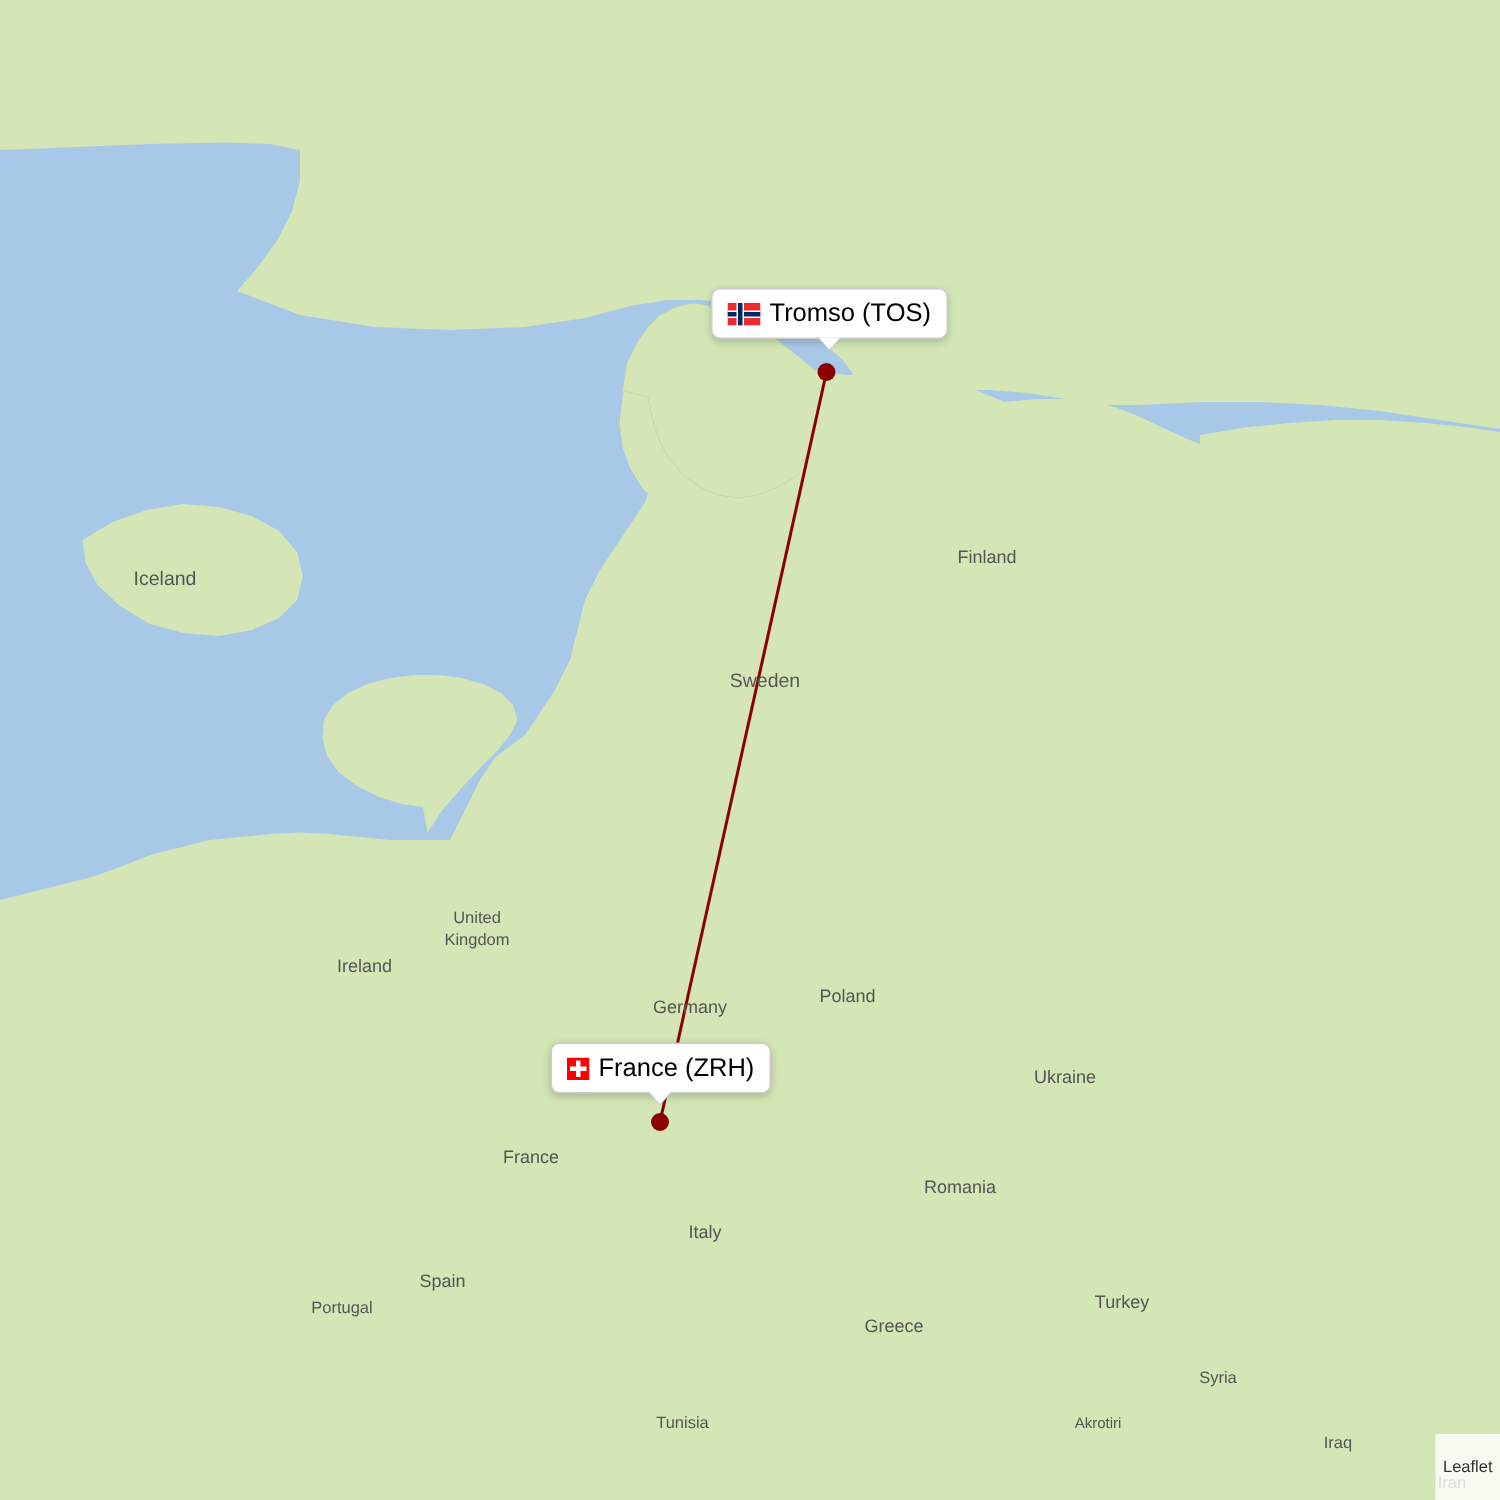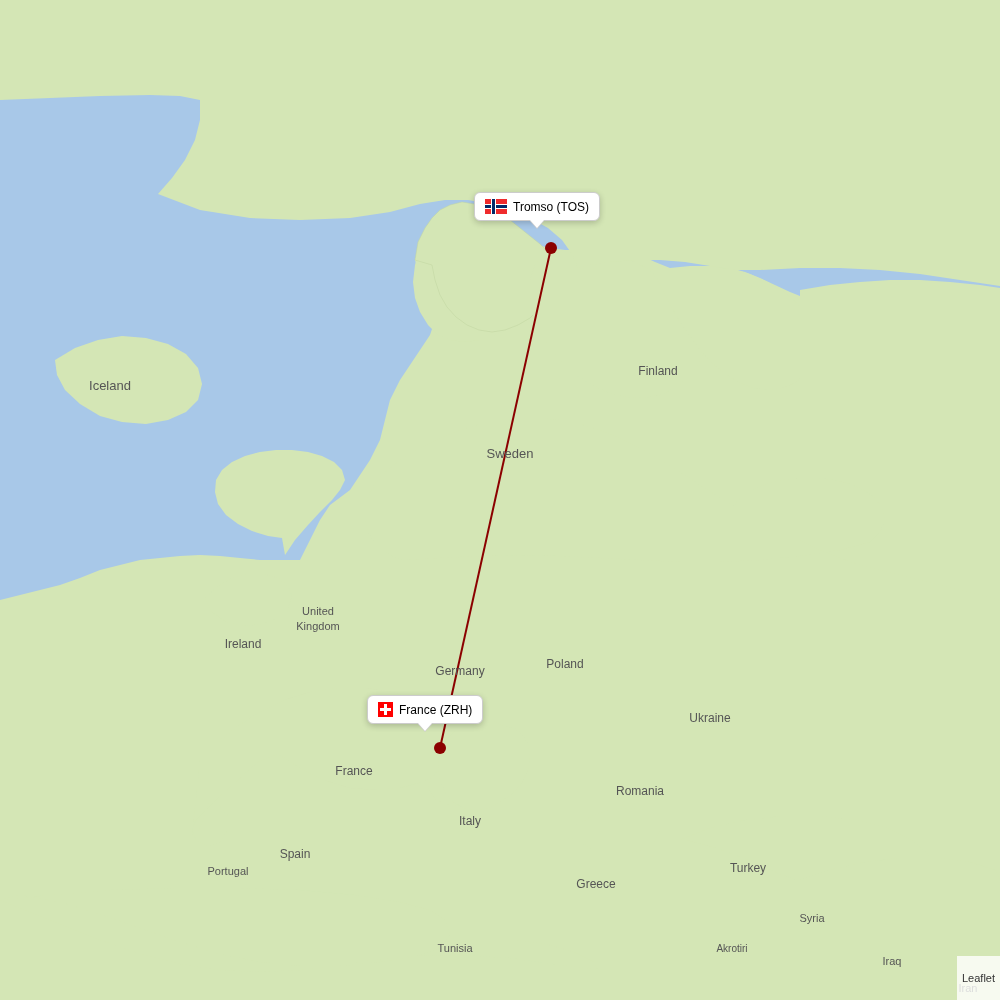--- a/index.html
+++ b/index.html
@@ -23,21 +23,21 @@
     
     .airport-popup {
       position: absolute;
       background: white;
       border: 1px solid #ccc;
       border-radius: 6px;
       padding: 6px 10px;
       display: flex;
       align-items: center;
       gap: 6px;
-      font-size: 12px;
+      font-size: 17px;
       font-weight: 500;
       box-shadow: 0 2px 6px rgba(0,0,0,0.2);
       white-space: nowrap;
       pointer-events: none;
     }
 
     .airport-popup::after {
       content: '';
       position: absolute;
       bottom: -8px;

